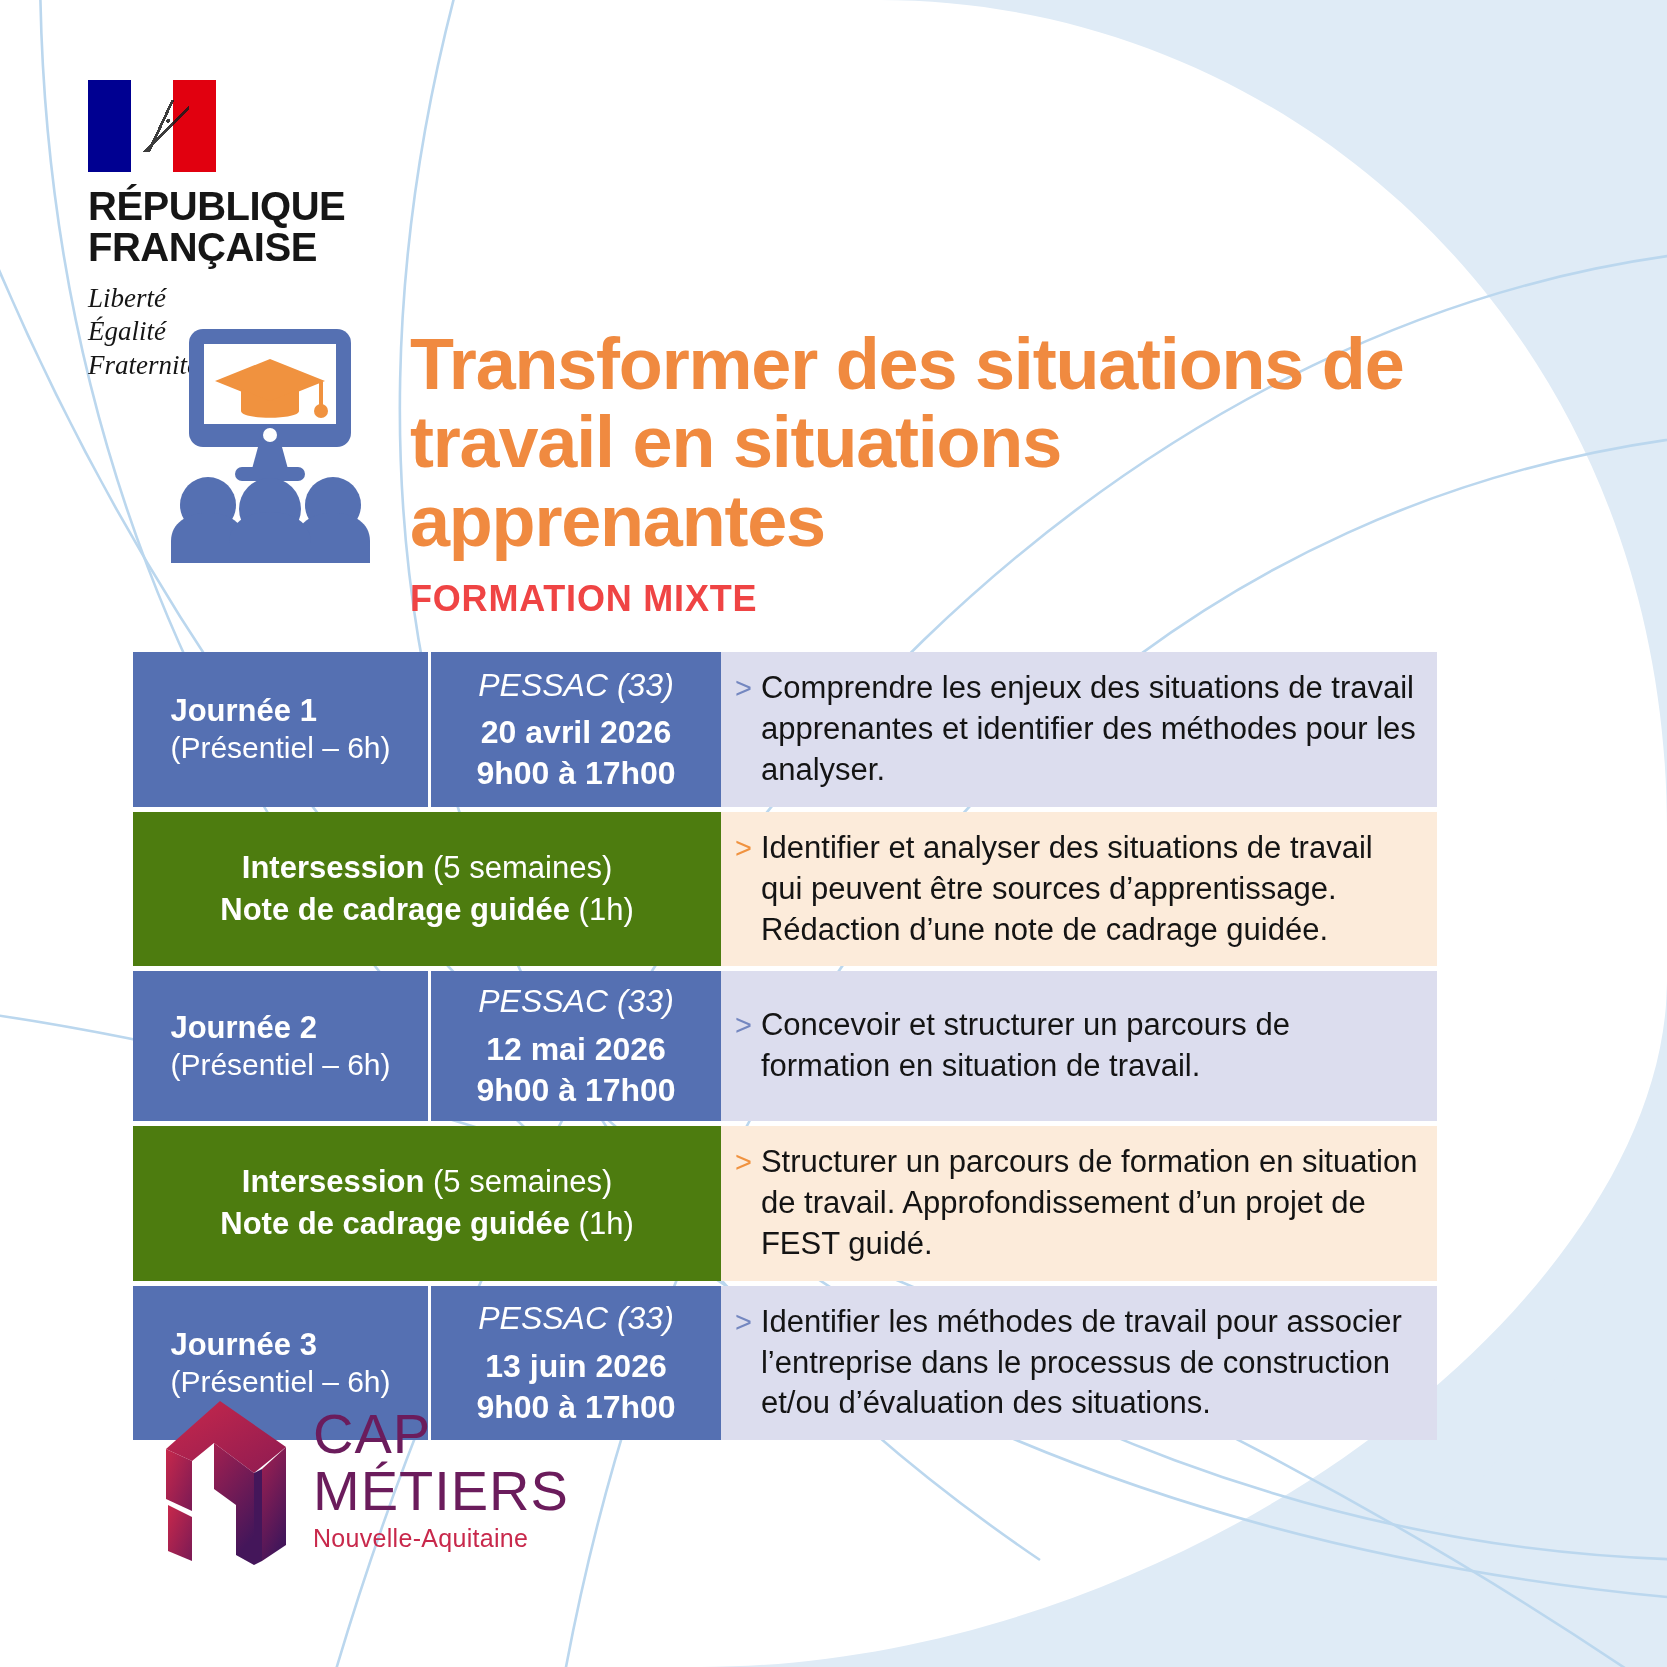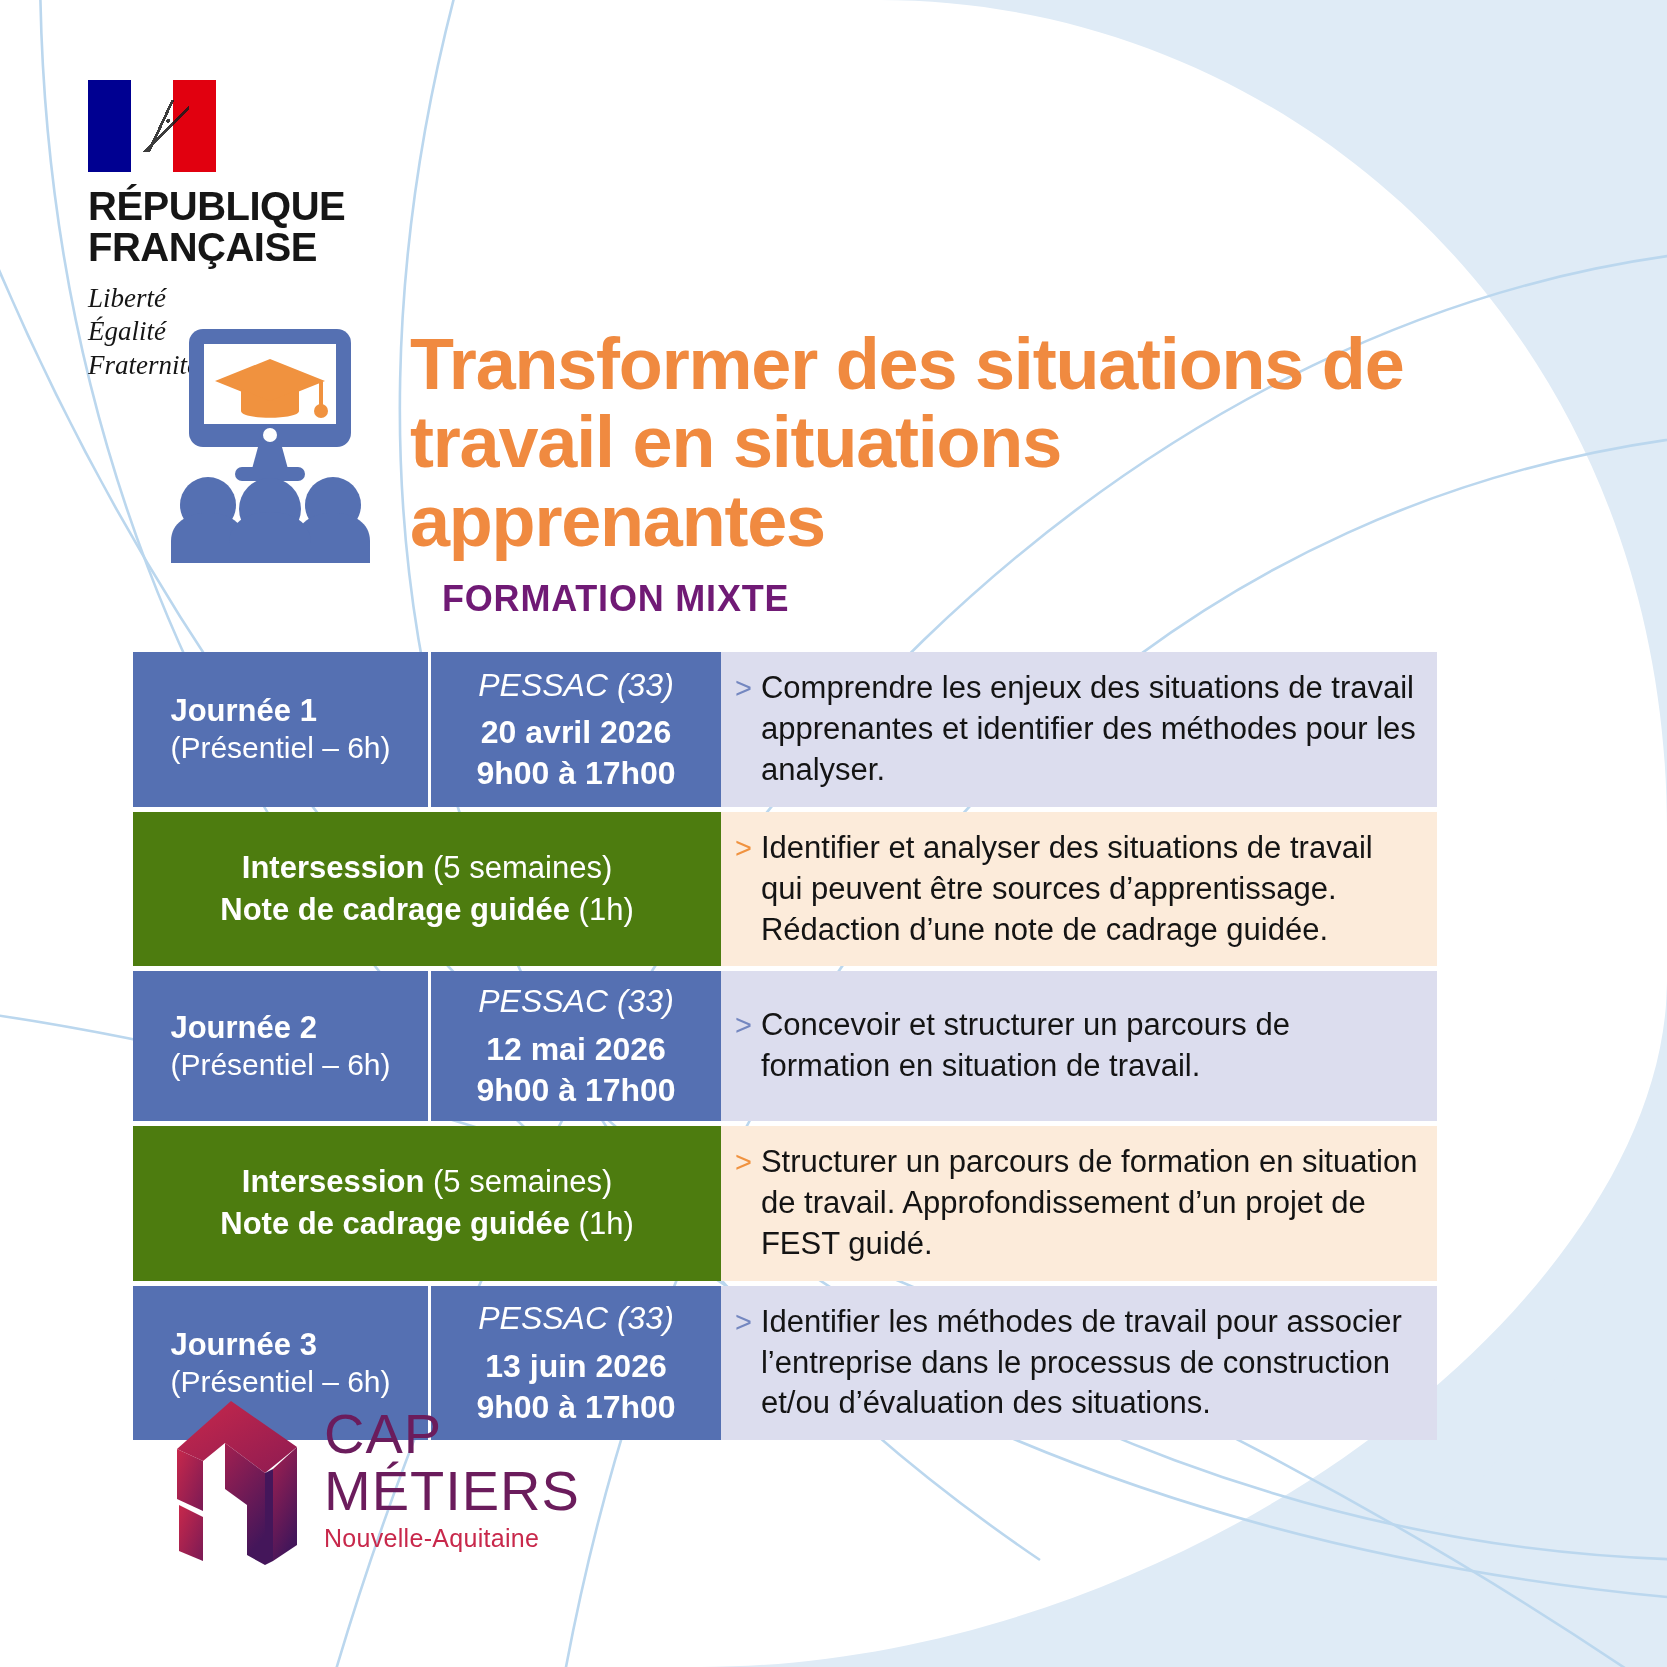--- a/index.html
+++ b/index.html
@@ -63,21 +63,21 @@
 
   
   .learn-icon { position:absolute; left:163px; top:323px; width:215px; height:240px; z-index:3; }
   .title {
     position:absolute; left:410px; top:325px; width:1060px; z-index:3;
     color:#F08A40; font-weight:700; font-size:72px; line-height:1.09;
     letter-spacing:-1.2px;
   }
   .subtitle {
     position:absolute; left:410px; top:578px; z-index:3;
-    color:#701a75; font-weight:700; font-size:36px; letter-spacing:.8px;margin-left:32px;
+    color:#ef4444; font-weight:700; font-size:36px; letter-spacing:.8px;
   }
 
   
   .sched { position:absolute; left:133px; top:652px; width:1304px; z-index:3; }
   .srow { display:flex; width:100%; margin-bottom:5px; }
   .srow:last-child { margin-bottom:0; }
 
   .left-group { display:flex; width:588px; flex:0 0 588px; }
   .c1 {
     width:298px; flex:0 0 298px; display:flex; align-items:center;
@@ -113,21 +113,21 @@
 
   .bullet {
     display:flex; align-items:flex-start; gap:9px; width:100%;
   }
   .chev { font-size:29px; line-height:1.32; flex:0 0 auto; padding-top:1px; }
   .row-blue .chev { color:#7487C0; }
   .row-orange .chev { color:#F0923F; }
   .btext { font-size:31px; line-height:1.32; color:#141414; }
 
   
-  .capm { position:absolute; left:169px; top:1395px; width:420px; height:185px; z-index:3; }
+  .capm { position:absolute; left:158px; top:1395px; width:420px; height:185px; z-index:3; }
   .capm .logotext { position:absolute; left:155px; top:12px; }
   .capm .cap   { color:#6B1C5C; font-size:56px; line-height:.98; letter-spacing:1px; font-weight:400; }
   .capm .met   { color:#6B1C5C; font-size:56px; line-height:1.04; letter-spacing:1px; font-weight:400; }
   .capm .na    { color:#C8284B; font-size:25px; letter-spacing:.3px; margin-top:4px; font-weight:400; }
 </style>
 </head>
 <body>
 
 <div id="root">
 

